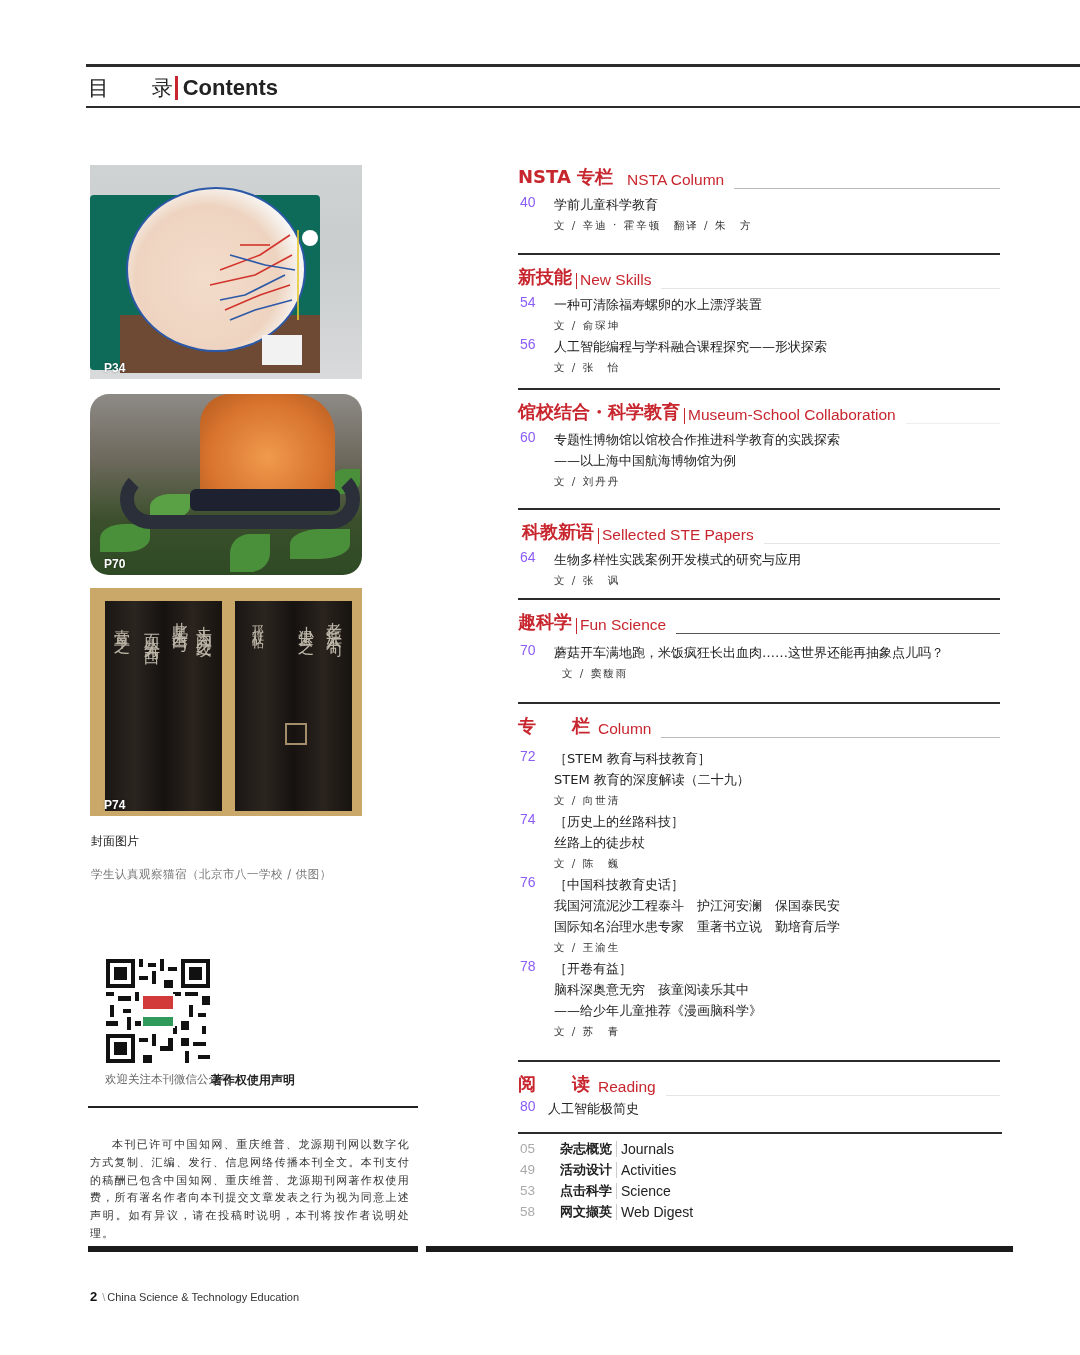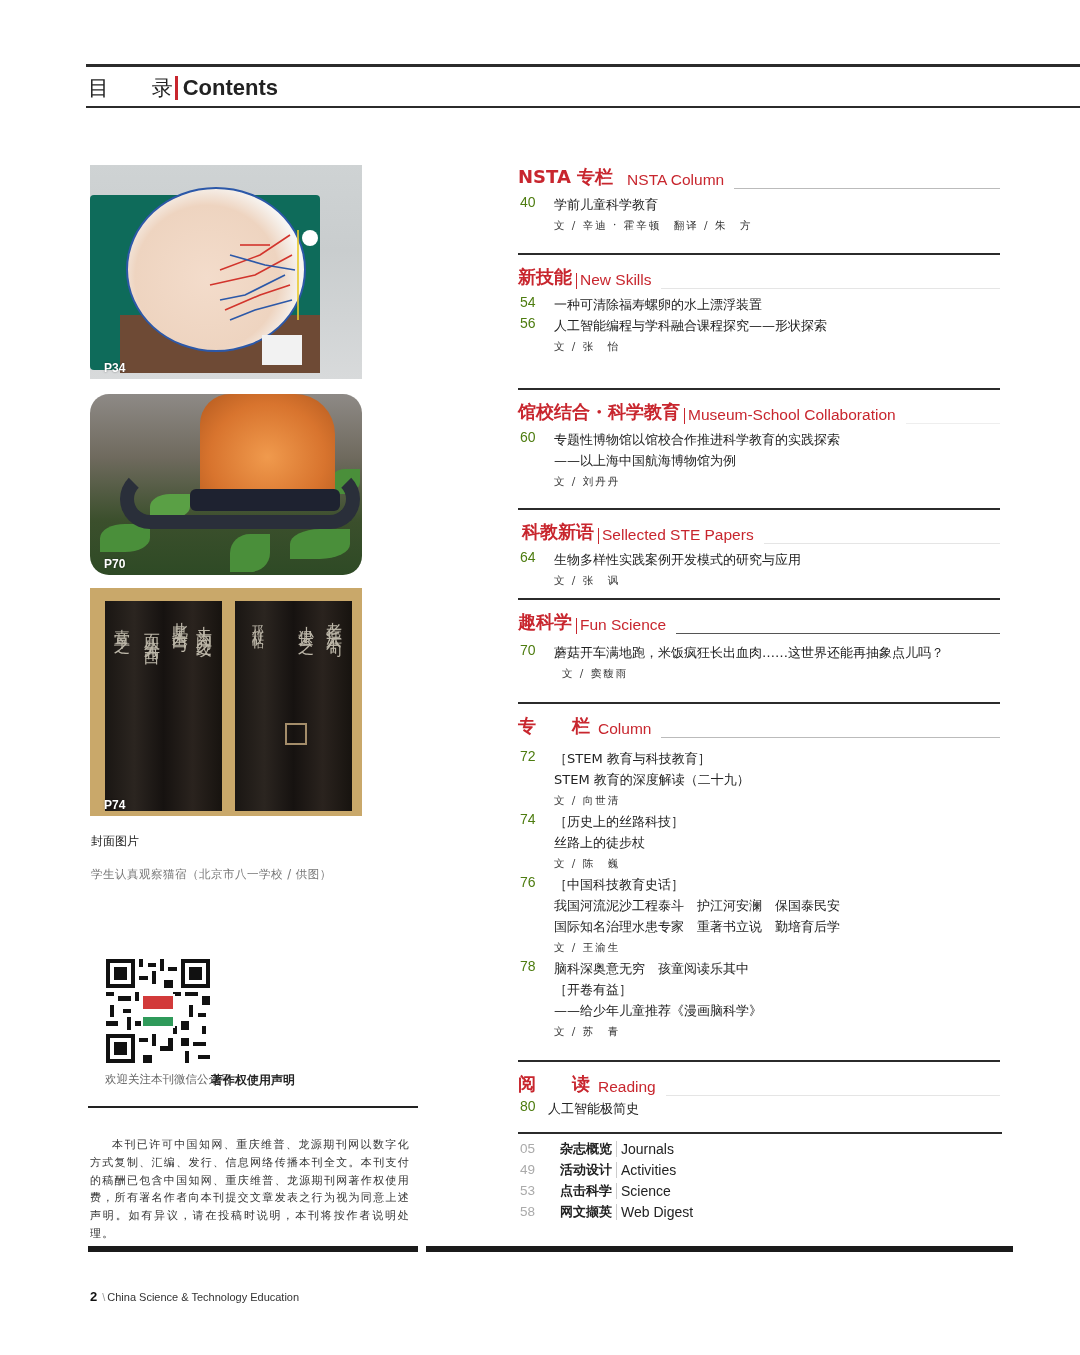--- a/index.html
+++ b/index.html
@@ -64,21 +64,21 @@
   
   .section { position: absolute; left: 518px; width: 482px; }
   .section .topline { height: 2px; background: #2b2b2b; margin-bottom: 8px; }
   .sec-head { display: flex; align-items: flex-end; height: 26px; }
   .sec-head .cn { color: #c8262e; font-size: 18px; font-weight: bold; white-space: nowrap; }
   .sec-head .divider { width: 1px; height: 16px; background: #c8262e; margin: 0 3px 0 4px; }
   .sec-head .en { color: #c8262e; font-family: "Liberation Sans", sans-serif; font-size: 15.5px; white-space: nowrap; }
   .sec-head .line { flex: 1; height: 1px; background: #bbb; margin-left: 10px; }
 
   .entry { display: flex; margin-top: 5px; }
-  .entry .page { width: 36px; font-family: "Liberation Sans", sans-serif; font-size: 14px; color: #4d7c0f; flex-shrink: 0; padding-left: 2px; }
+  .entry .page { width: 36px; font-family: "Liberation Sans", sans-serif; font-size: 14px; color: #8b5cf6; flex-shrink: 0; padding-left: 2px; }
   .entry .body { flex: 1; }
   .entry .title { font-size: 13px; color: #222; line-height: 21px; }
   .entry .author { font-size: 10.5px; color: #333; line-height: 21px; font-family: "DejaVu Serif", serif; letter-spacing: 2px; }
 
   .misc { position: absolute; left: 518px; top: 1132px; width: 484px; }
   .misc .topline { height: 2px; background: #2b2b2b; margin-bottom: 4px; }
   .misc-row { display: flex; align-items: center; height: 21px; }
   .misc-row .page { width: 42px; font-family: "Liberation Sans", sans-serif; font-size: 13.5px; color: #aaa; padding-left: 2px; }
   .misc-row .cn { font-size: 13px; font-weight: bold; color: #222; }
   .misc-row .div { width: 1px; height: 16px; background: #ccc; margin: 0 4px; }
@@ -228,20 +228,21 @@
   <div class="sec-head">
     <span class="cn">新技能</span>
     <span class="divider"></span>
     <span class="en">New Skills</span>
     <span class="line" style="background:#e5e5e5"></span>
   </div>
   <div class="entry">
     <span class="page">54</span>
     <div class="body">
       <div class="title">一种可清除福寿螺卵的水上漂浮装置</div>
+      <div class="author">文 / 俞琛坤</div>
     </div>
   </div>
   <div class="entry" style="margin-top:0">
     <span class="page">56</span>
     <div class="body">
       <div class="title">人工智能编程与学科融合课程探究——形状探索</div>
       <div class="author">文 / 张　怡</div>
     </div>
   </div>
 </div>
@@ -327,22 +328,22 @@
     <div class="body">
       <div class="title">［中国科技教育史话］</div>
       <div class="title">我国河流泥沙工程泰斗　护江河安澜　保国泰民安</div>
       <div class="title">国际知名治理水患专家　重著书立说　勤培育后学</div>
       <div class="author">文 / 王渝生</div>
     </div>
   </div>
   <div class="entry" style="margin-top:0">
     <span class="page">78</span>
     <div class="body">
+      <div class="title">［开卷有益］</div>
       <div class="title">脑科深奥意无穷　孩童阅读乐其中</div>
-      <div class="title">［开卷有益］</div>
       <div class="title">——给少年儿童推荐《漫画脑科学》</div>
       <div class="author">文 / 苏　青</div>
     </div>
   </div>
 </div>
 
 <div class="section" style="top:1060px;">
   <div class="topline"></div>
   <div class="sec-head">
     <span class="cn">阅　　读</span>

